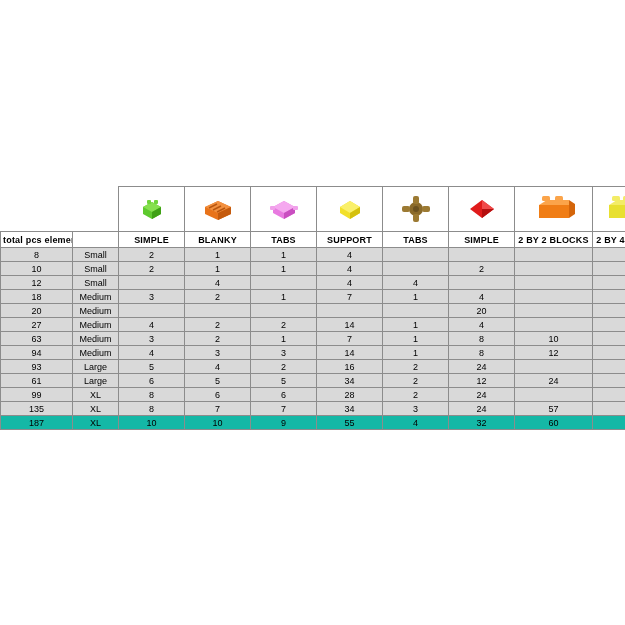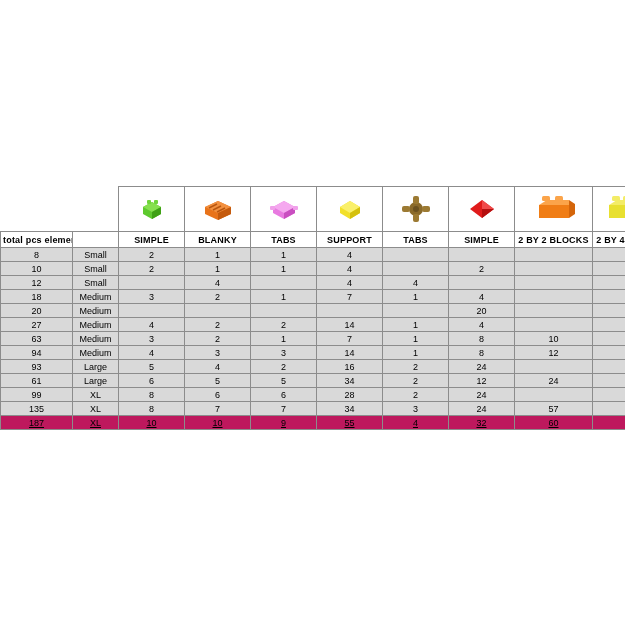--- a/index.html
+++ b/index.html
@@ -72,22 +72,21 @@
     padding-right: 3px;
   }
   td.lbl {
     text-align: left;
     padding-left: 2px;
   }
   tr.shaded td {
     background: #d9d9d9;
   }
   tr.plain td {
-    background: #be185d;
-    text-decoration: underline;
+    background: #14b8a6;
   }
 
   
   .icon-box {
     width: 100%;
     height: 42px;
     display: flex;
     align-items: center;
     justify-content: center;
   }

